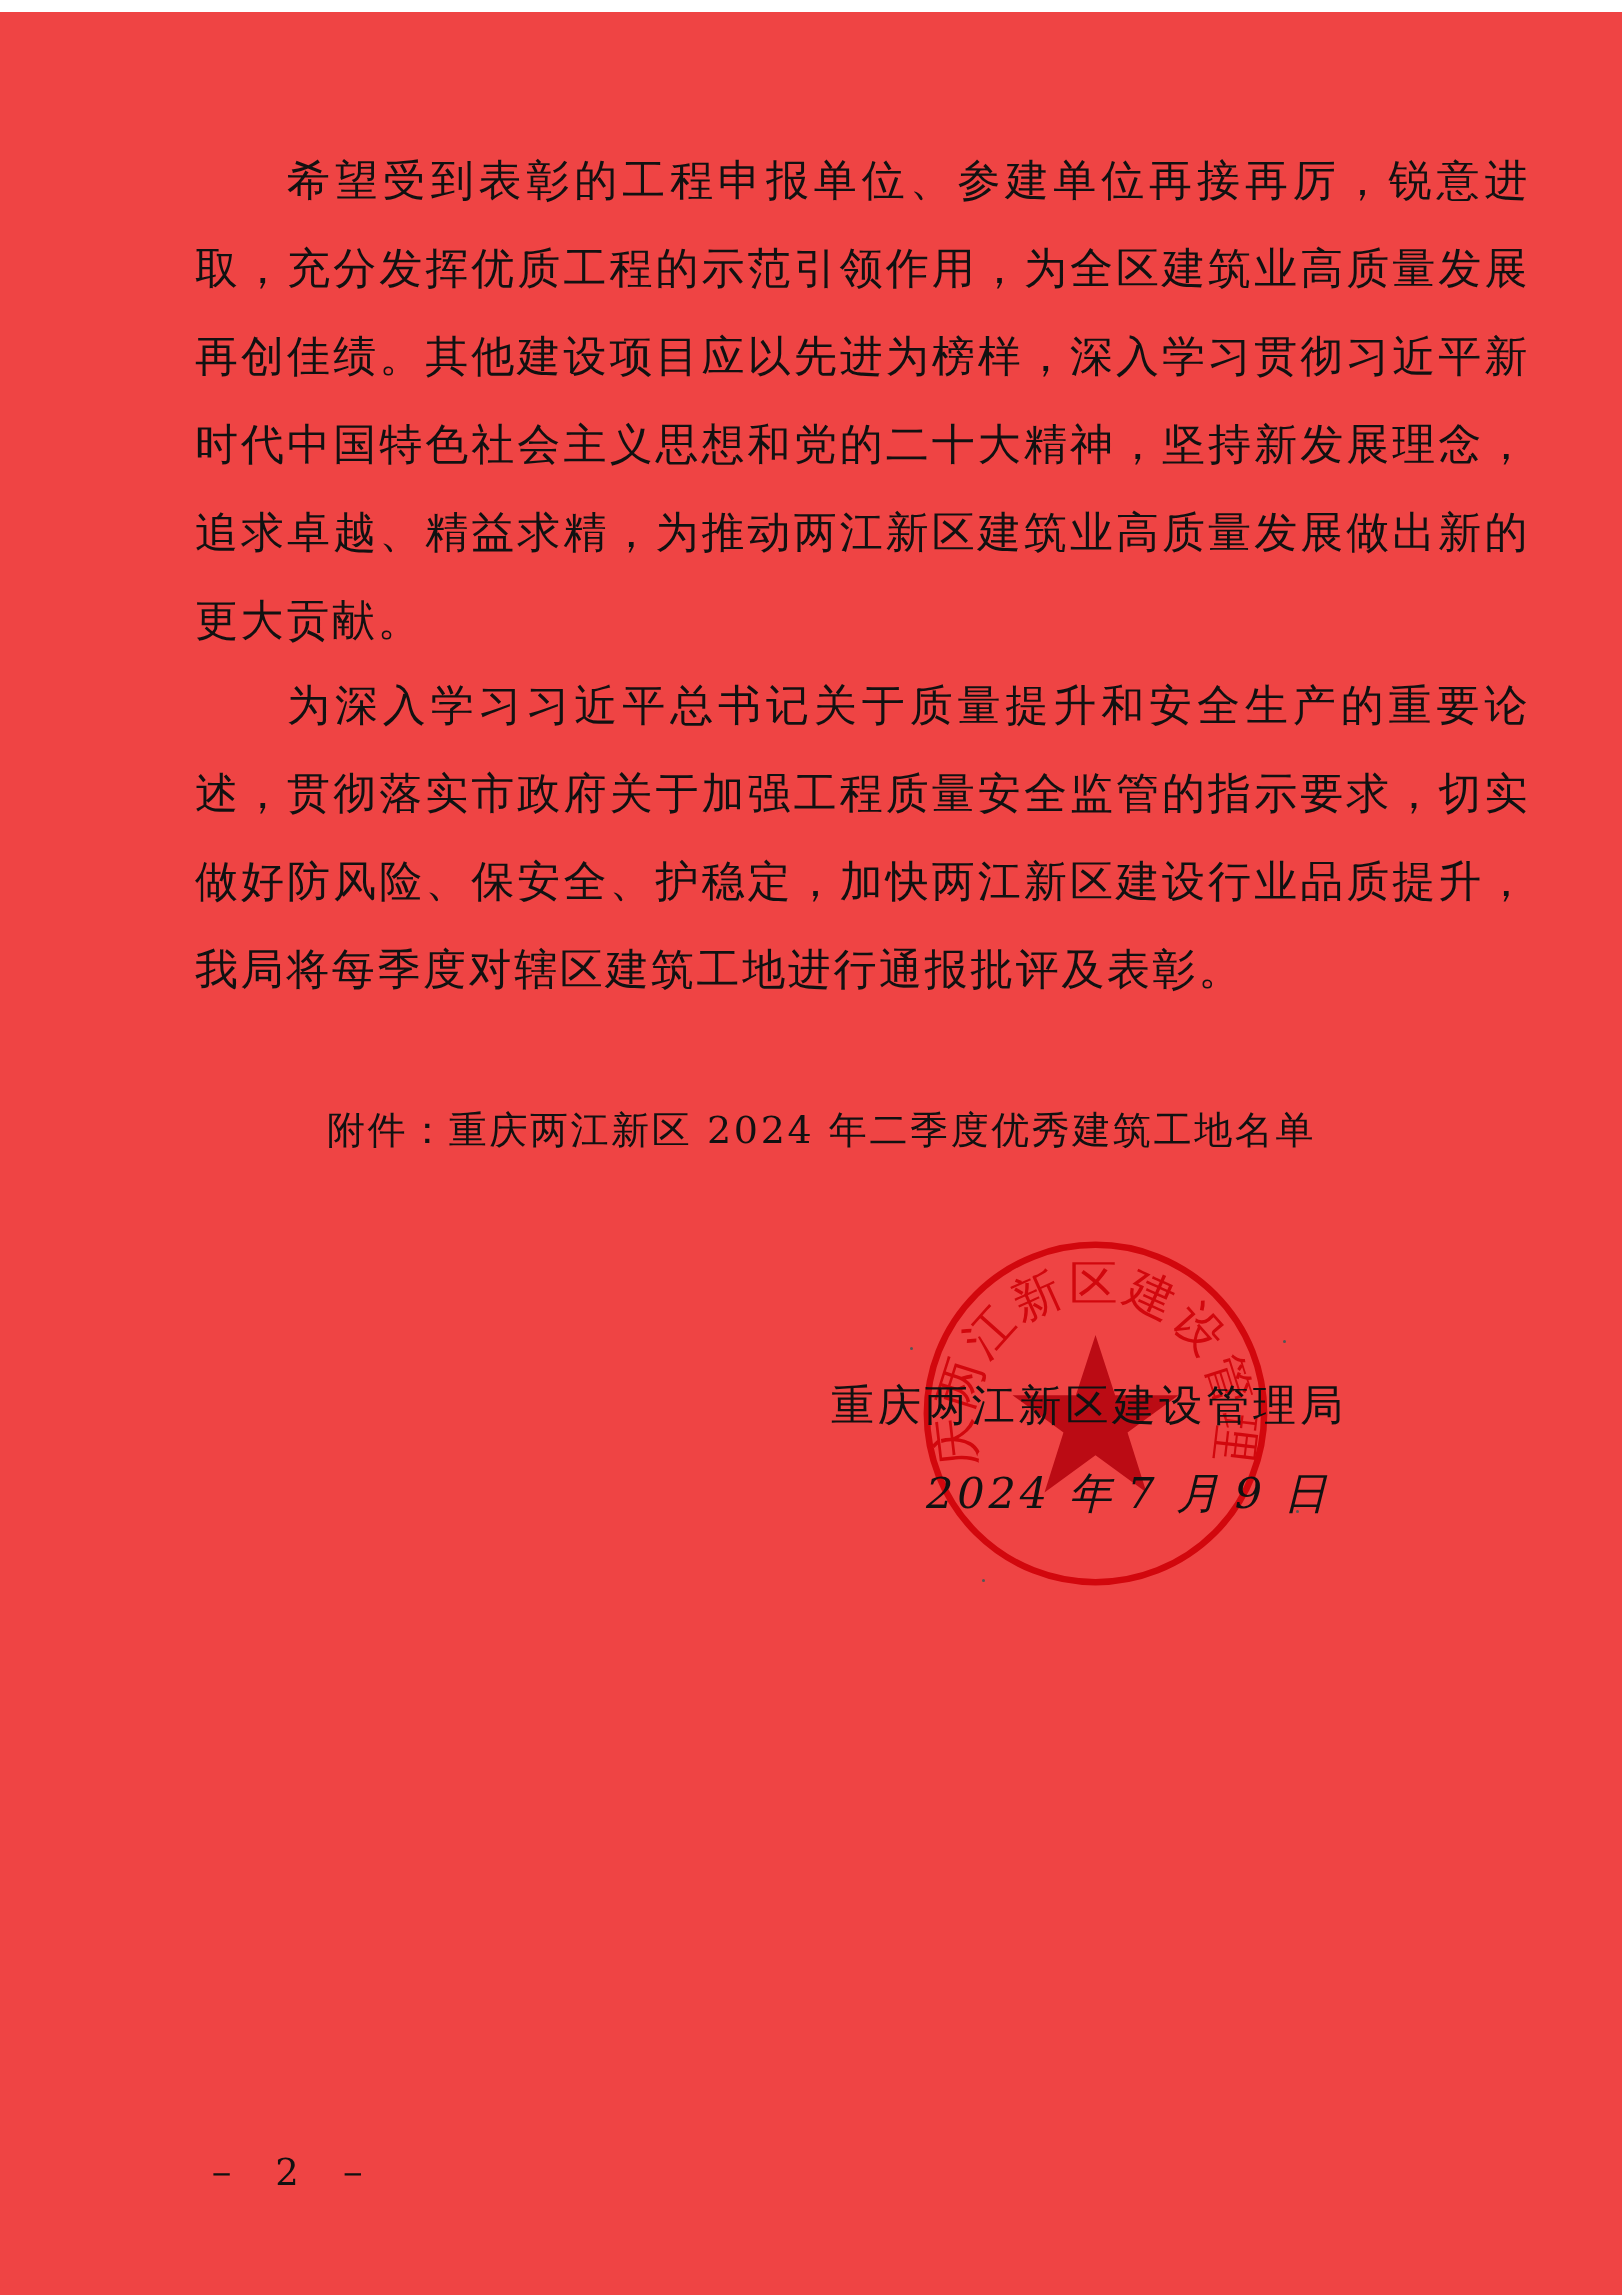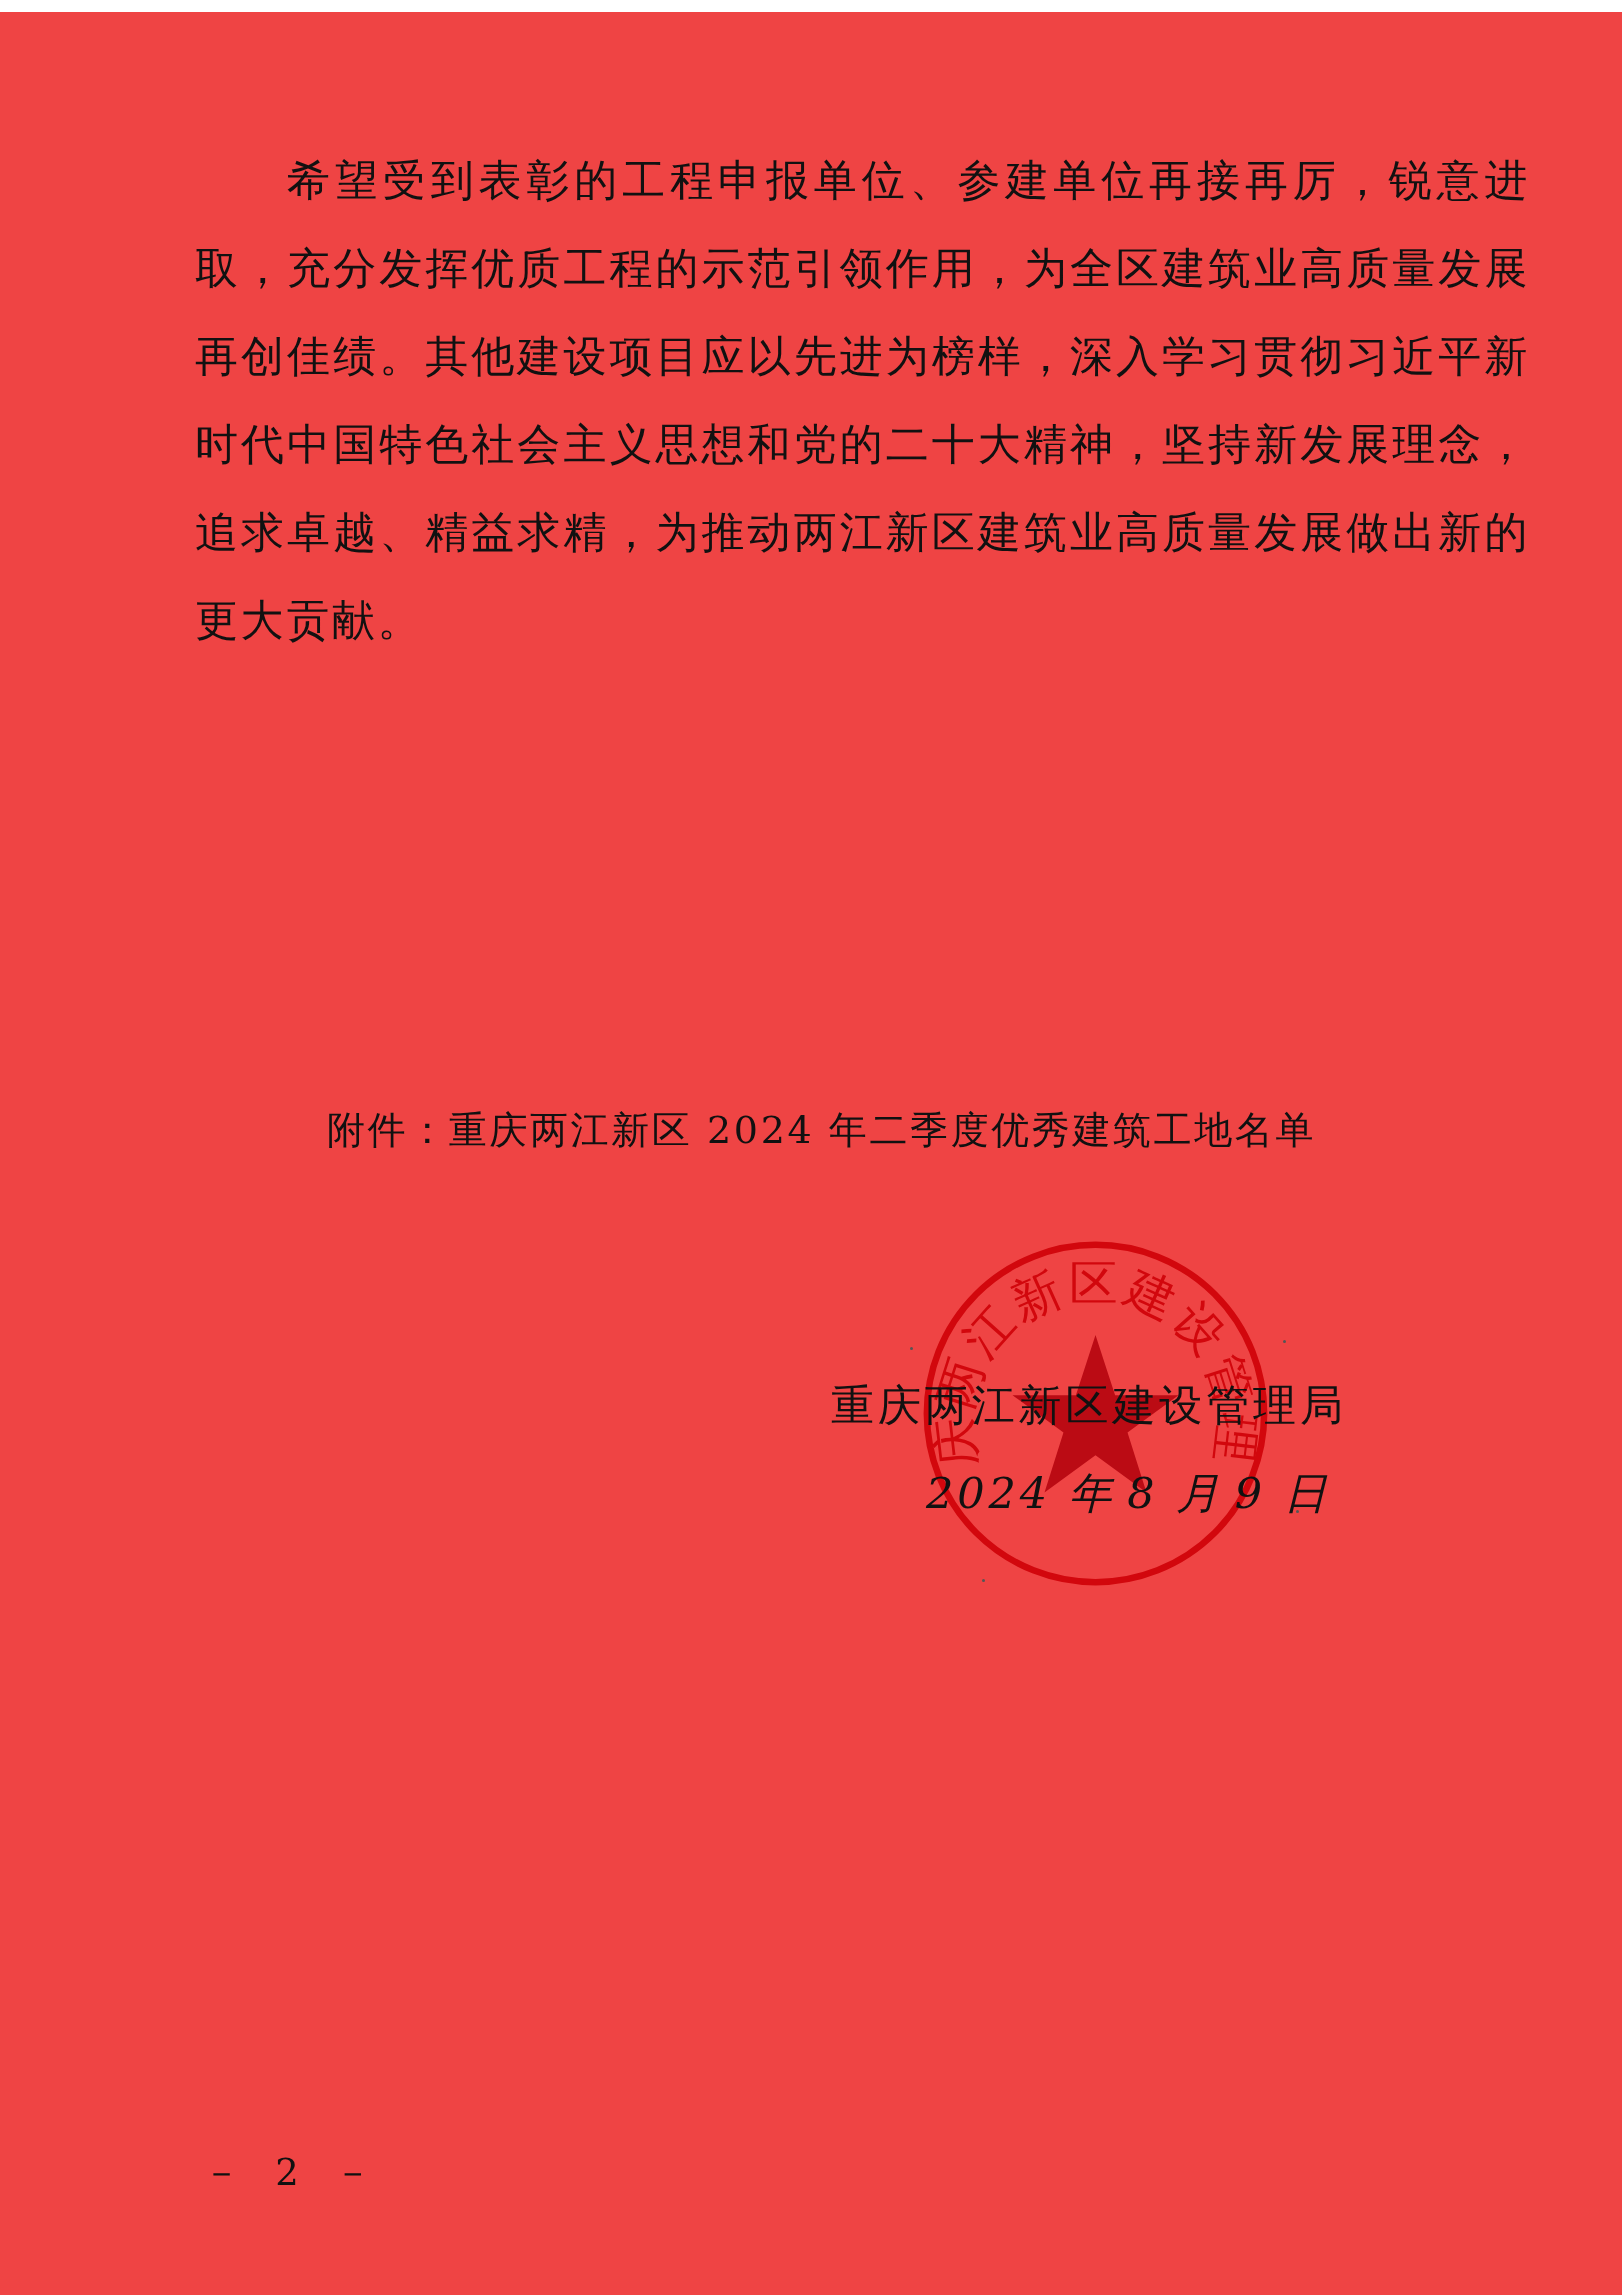--- a/index.html
+++ b/index.html
@@ -95,38 +95,41 @@
   </style>
 </head>
 <body>
 
 <div class="page">
 
   <div class="body-text" id="para1">
     <p class="para">希望受到表彰的工程申报单位、参建单位再接再厉，锐意进取，充分发挥优质工程的示范引领作用，为全区建筑业高质量发展再创佳绩。其他建设项目应以先进为榜样，深入学习贯彻习近平新时代中国特色社会主义思想和党的二十大精神，坚持新发展理念，追求卓越、精益求精，为推动两江新区建筑业高质量发展做出新的更大贡献。</p>
   </div>
 
+  <div class="body-text" id="para2">
+    <p class="para">为深入学习习近平总书记关于质量提升和安全生产的重要论述，贯彻落实市政府关于加强工程质量安全监管的指示要求，切实做好防风险、保安全、护稳定，加快两江新区建设行业品质提升，我局将每季度对辖区建筑工地进行通报批评及表彰。</p>
+  </div>
 
   <div class="attachment">附件：重庆两江新区 2024 年二季度优秀建筑工地名单</div>
 
   <svg class="seal" viewBox="0 0 540 540" xmlns="http://www.w3.org/2000/svg">
     <defs>
       <path id="sealArc" d="M 95 360 A 190 190 0 1 1 445 360" fill="none"></path>
     </defs>
     <circle cx="270" cy="270" r="258" fill="none" stroke="#e0192f" stroke-width="10"></circle>
     <text font-family="DejaVu Sans, sans-serif" font-size="74" fill="#e0192f" letter-spacing="6">
       <textPath href="#sealArc" startOffset="50%" text-anchor="middle">重庆两江新区建设管理局</textPath>
     </text>
     <polygon points="270,150 300,242 397,242 319,299 348,391 270,334 192,391 221,299 143,242 240,242" fill="#c8264a"></polygon>
   </svg>
 
   <div class="signature">重庆两江新区建设管理局</div>
 
   <div class="date">
-    <span>2024 年</span><span>8 月</span><span>9 日</span>
+    <span>2024 年</span><span>7 月</span><span>9 日</span>
   </div>
 
   <div class="speck" style="left:910px;top:1335px;"></div>
   <div class="speck" style="left:1283px;top:1328px;"></div>
   <div class="speck" style="left:1296px;top:1498px;"></div>
   <div class="speck" style="left:982px;top:1567px;"></div>
 
   <div class="page-number">－ 2 －</div>
 
 </div>

